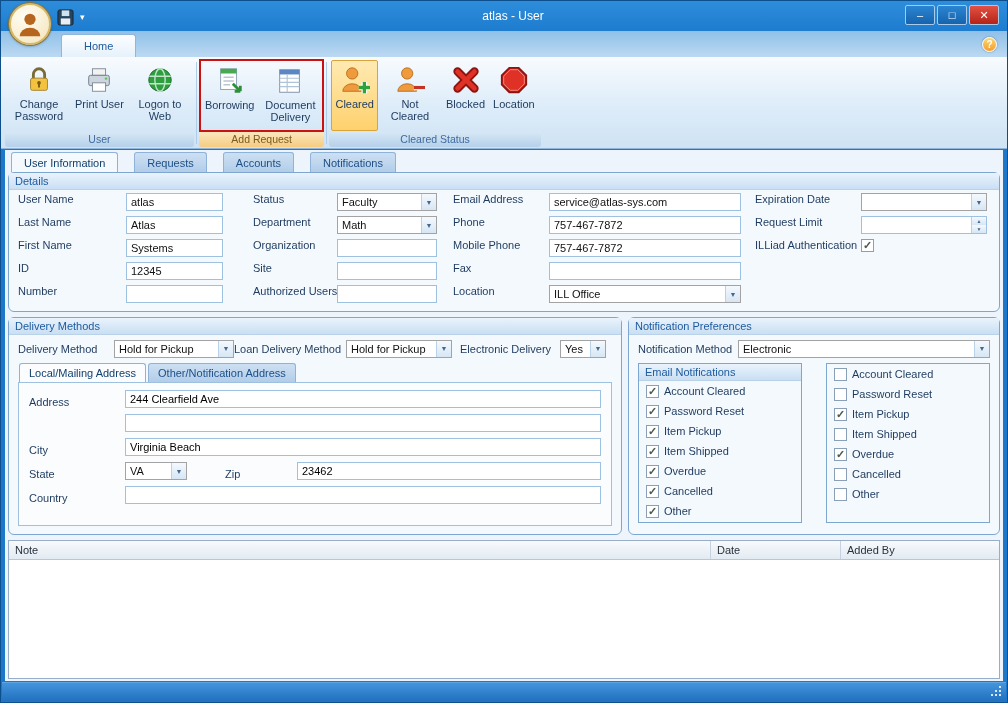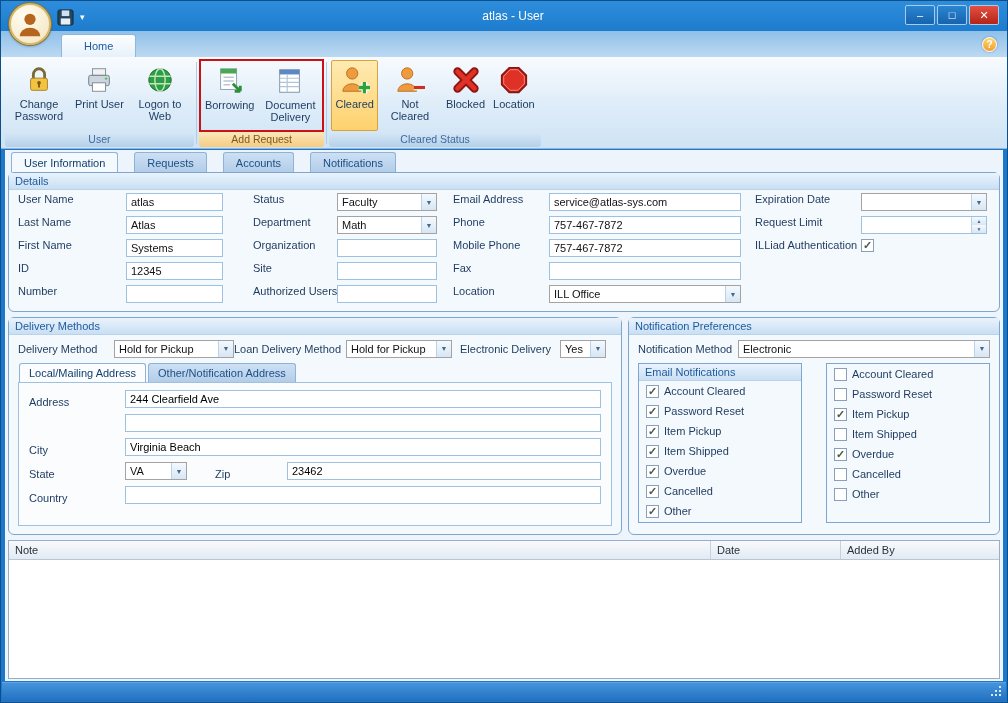--- a/index.html
+++ b/index.html
@@ -91,21 +91,21 @@
 
   .addr-tabs{display:flex;gap:2px;padding-left:10px;height:19px;margin-top:1px}
   .addr-tab{padding:0 9px;display:flex;align-items:center;background:linear-gradient(#cde0f3,#b2cde9);
             border:1px solid #8fb3d8;border-bottom:none;border-radius:3px 3px 0 0;color:#1d4f86;font-size:11px;cursor:default}
   .addr-tab.active{background:#fafcfe;color:#123f6e;position:relative;z-index:2}
   .addr-panel{margin:0 9px;border:1px solid #9ec1e2;background:#fafcfe;height:144px;padding:7px 10px 0 10px}
   .arow{display:flex;align-items:flex-end;margin-bottom:6px}
   .alabel{width:96px}
   .ainput{flex:1;height:18px;border:1px solid #9ec1e2;padding:0 4px;font:11px "Liberation Sans",sans-serif;background:#fff}
   .state-combo{width:62px}
-  .ziplabel{width:72px;margin-left:28px}
+  .ziplabel{width:72px;margin-left:38px}
 
   .nm-row{display:flex;align-items:center;height:27px;padding:0 9px}
   .nm-label{width:100px}
   .nm-combo{flex:1}
   .notif-cols{display:flex;gap:24px;padding:0 9px;height:160px;margin-top:1px}
   .notif-sub{flex:1;border:1px solid #7da7d0;background:#f4f9fd;overflow:hidden}
   .sub-header{height:17px;background:linear-gradient(#eaf3fc,#c9dff4);color:#1d5a9e;padding-left:6px;
               display:flex;align-items:center;border-bottom:1px solid #b9d2ea}
   .cbrow{display:flex;align-items:center;gap:5px;padding-left:7px;height:20px}
   .cblabel{color:#1d3a5f}

